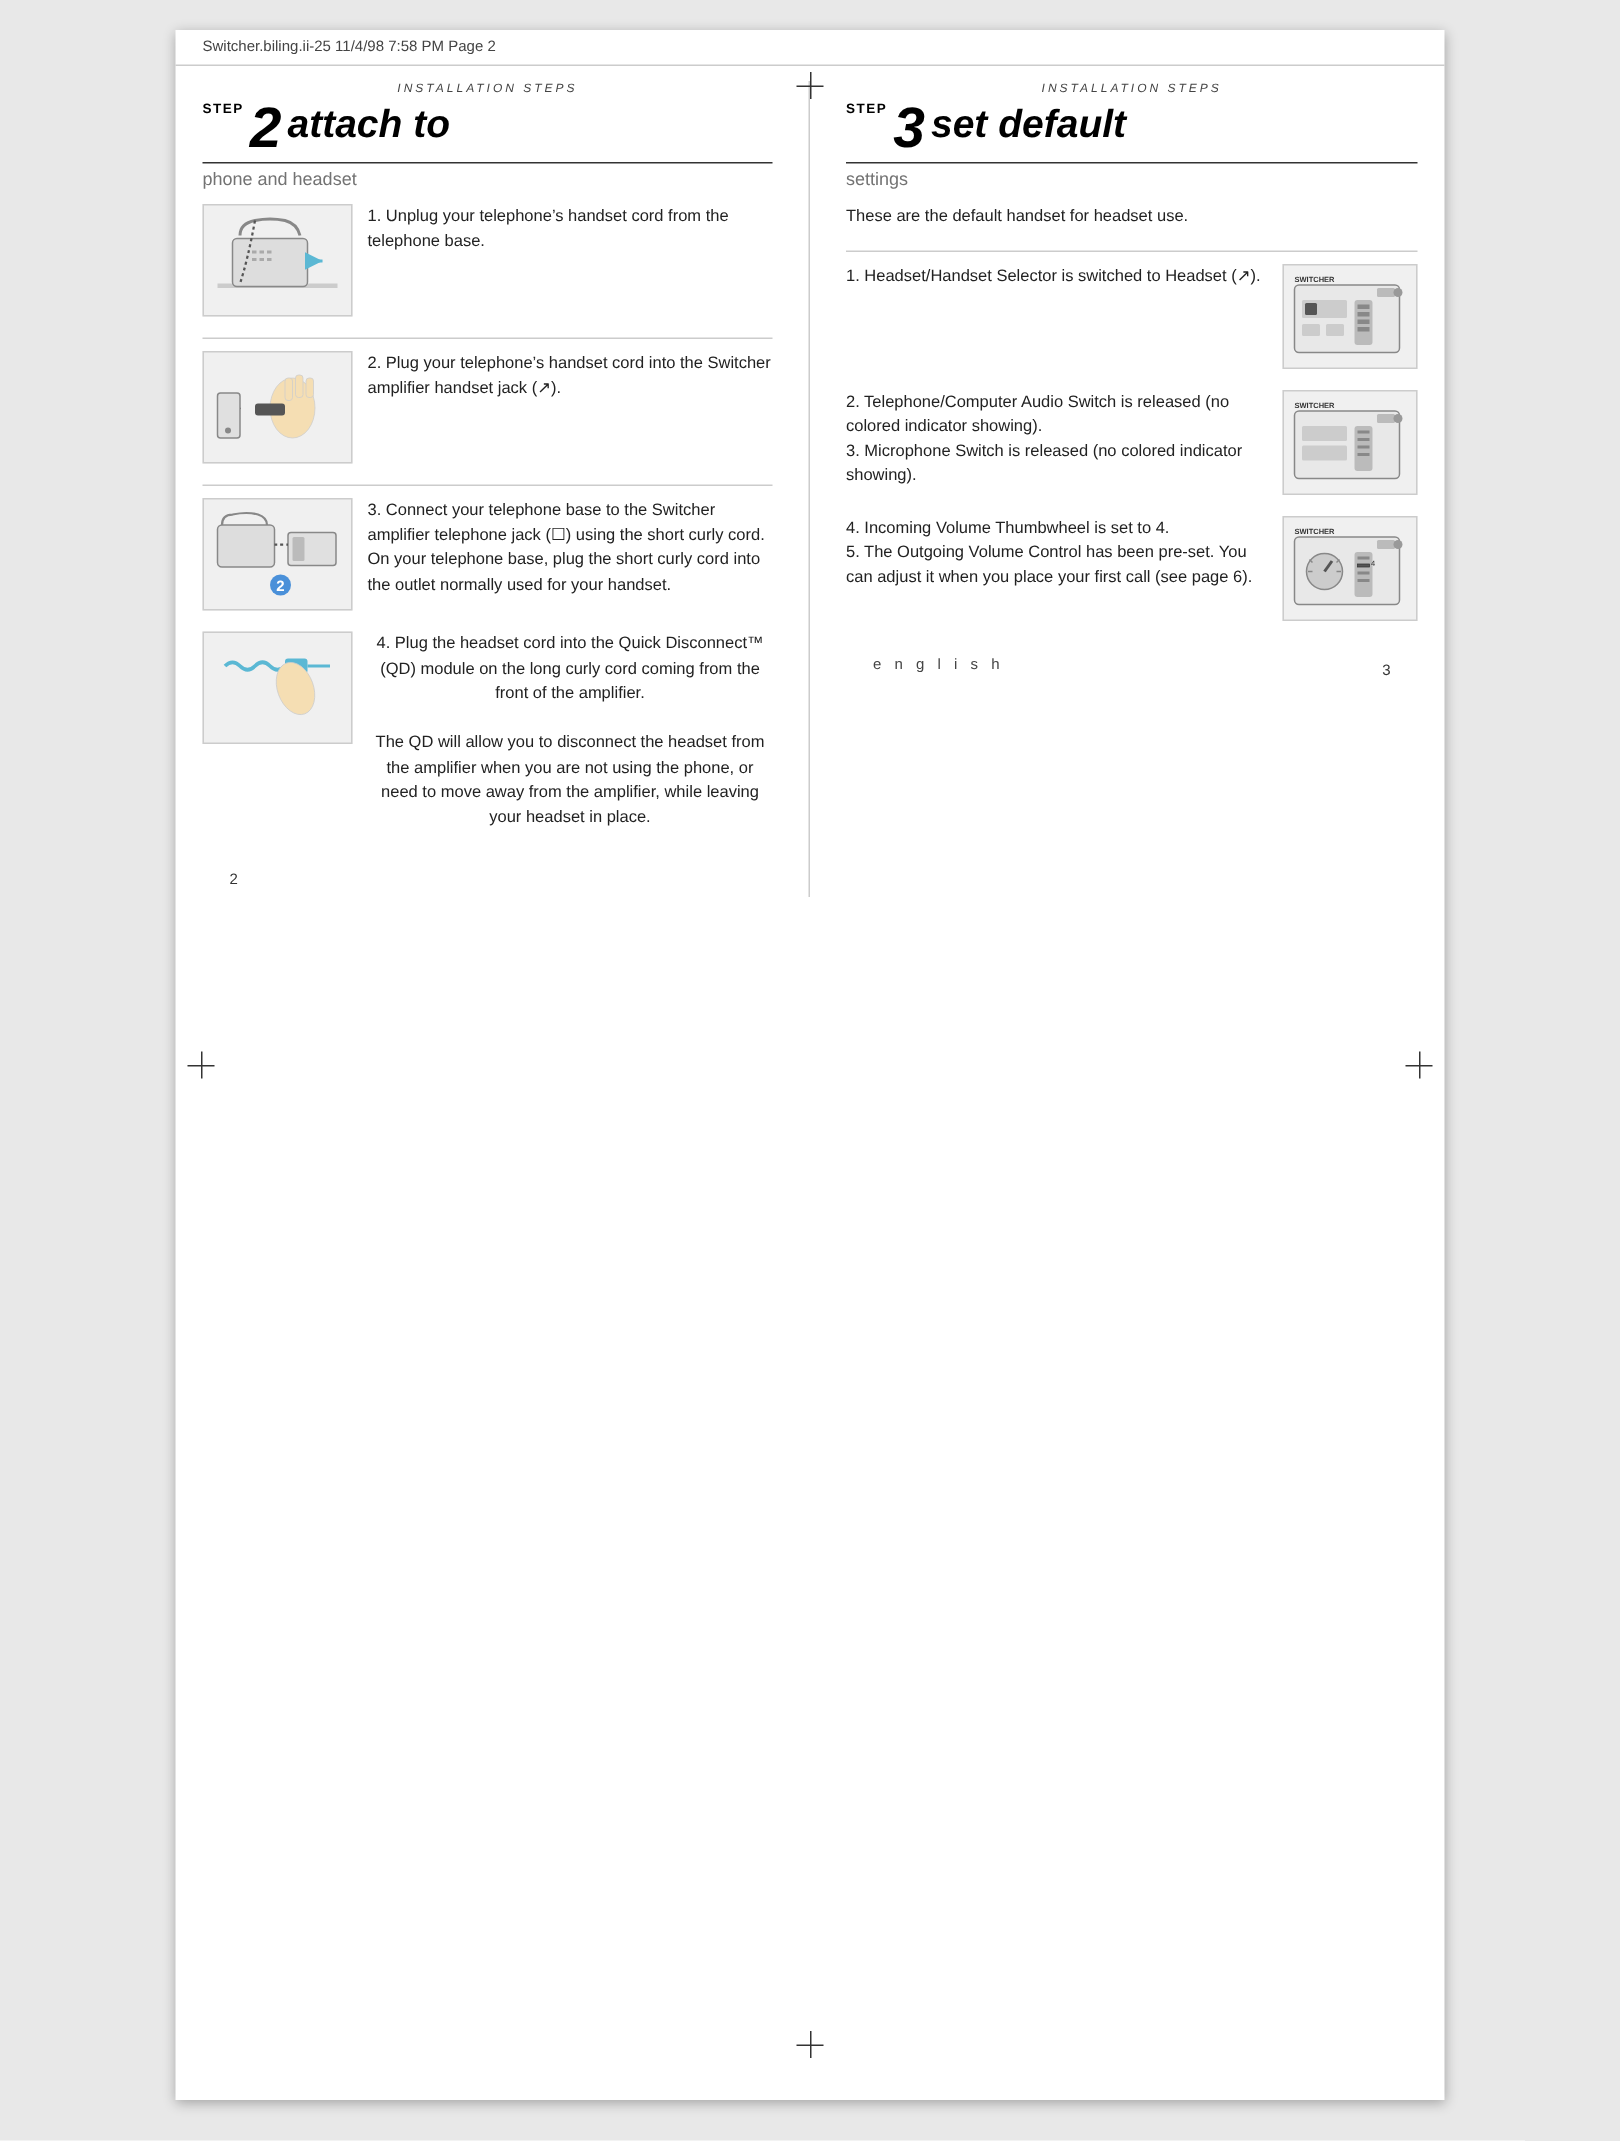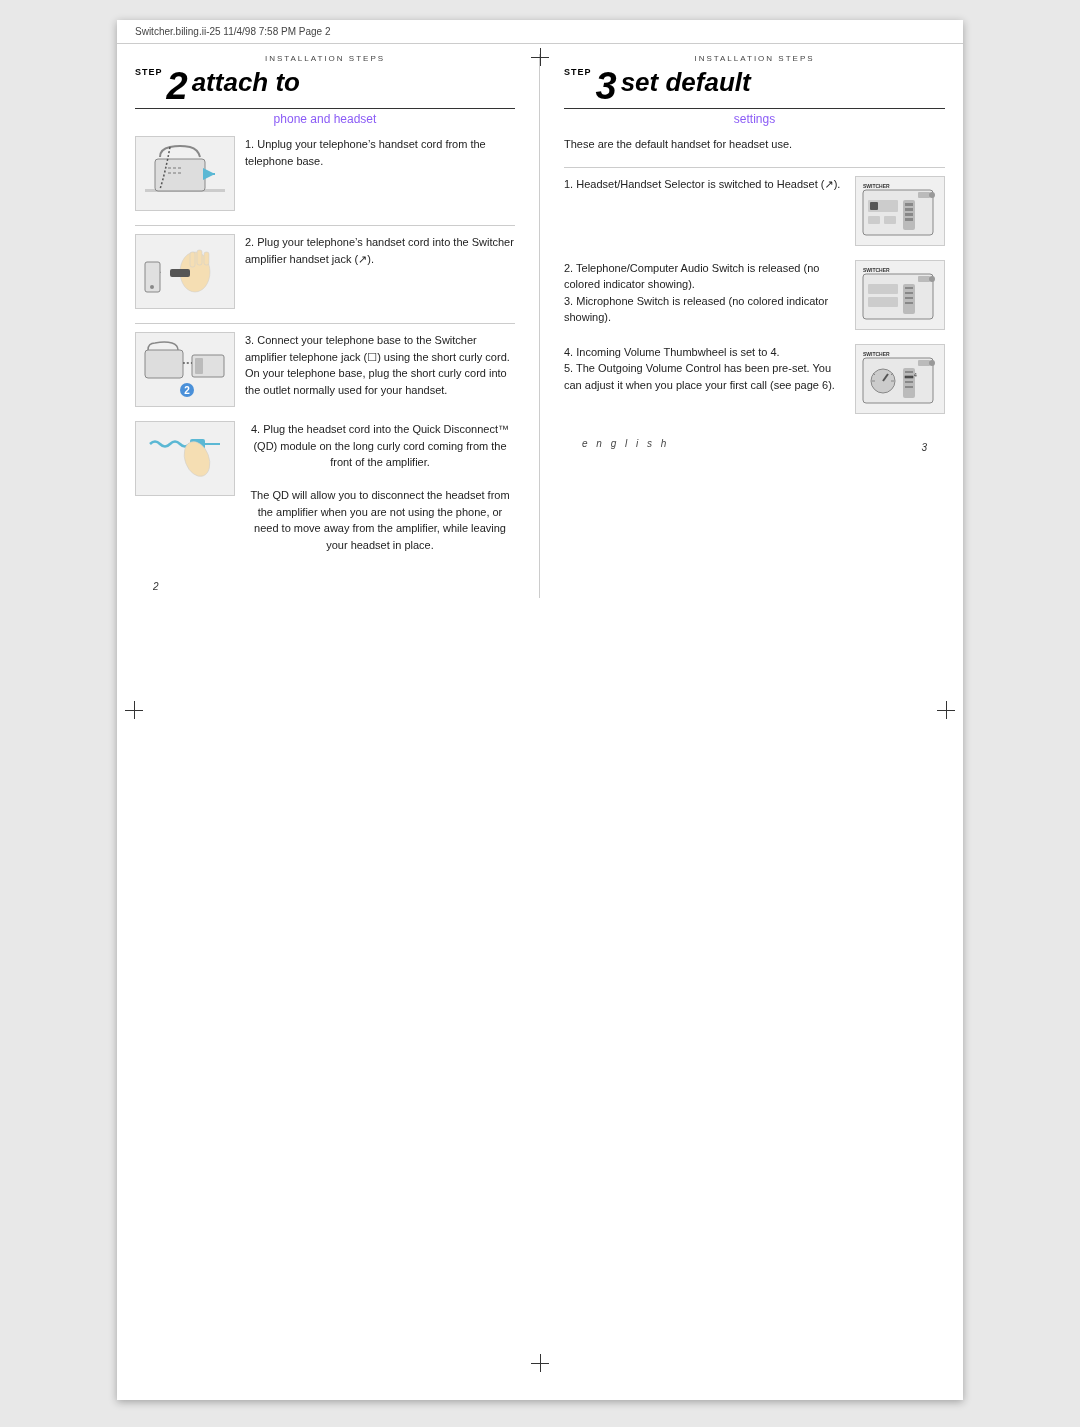--- a/index.html
+++ b/index.html
@@ -106,20 +106,21 @@
       padding-left: 24px;
     }
 
     
     .section-label {
       font-size: 8px;
       letter-spacing: 2px;
       color: #444;
       text-align: center;
       margin-bottom: 4px;
+      font-style: italic;
     }
 
     .step-title {
       display: flex;
       align-items: flex-start;
       gap: 4px;
       border-bottom: 1px solid #333;
       padding-bottom: 3px;
       margin-bottom: 3px;
     }
@@ -139,22 +140,22 @@
     }
 
     .step-text {
       font-size: 26px;
       font-weight: bold;
       font-style: italic;
     }
 
     .step-subtitle {
       font-size: 12px;
-      text-align: center;
-      color: #8b5cf6;
+      text-align: left;
+      color: #737373;
       margin-top: 2px;
       margin-bottom: 10px;
     }
 
     
     .instruction-item {
       display: flex;
       gap: 10px;
       margin-bottom: 14px;
       align-items: flex-start;
@@ -184,21 +185,20 @@
       font-size: 10px;
       color: #333;
       margin-top: 8px;
     }
 
     .page-footer {
       display: flex;
       justify-content: space-between;
       padding: 6px 18px;
       align-items: center;
-      font-style: italic;
     }
 
     
     .right-instruction-item {
       display: flex;
       gap: 10px;
       margin-bottom: 14px;
       align-items: flex-start;
     }
 

